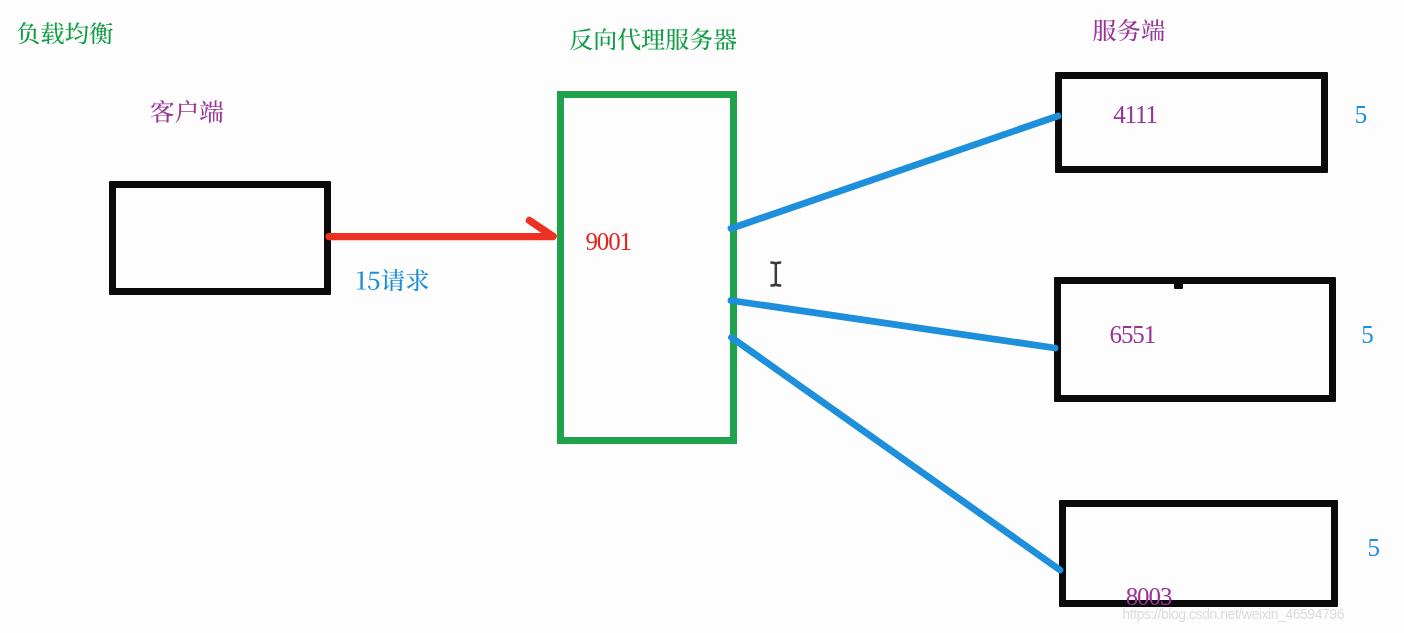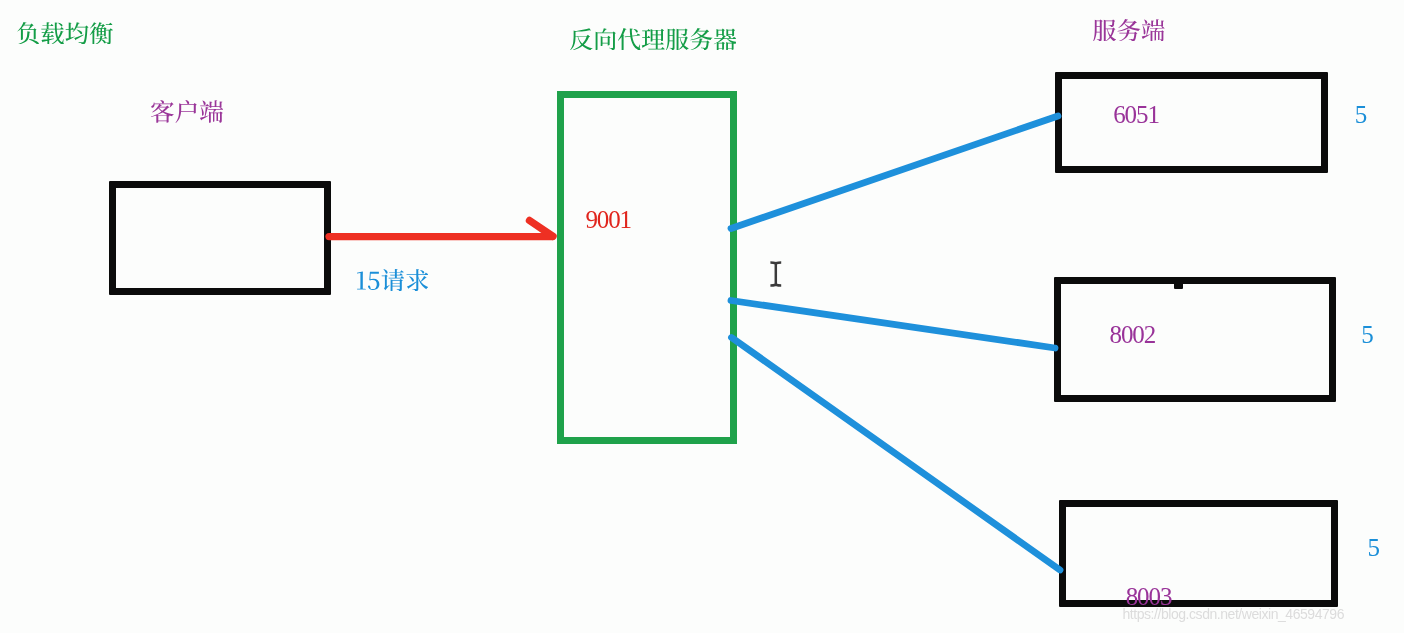--- a/index.html
+++ b/index.html
@@ -63,24 +63,24 @@
         <path d="M11.9 1.6H20.2V2.3H11.9ZM10.8 1.6V0.7L13.0 1.6H12.7V22.0Q12.7 22.1 12.5 22.2Q12.3 22.4 12.0 22.5Q11.6 22.7 11.2 22.7H10.8ZM11.9 9.6H20.2V10.3H12.1ZM19.5 9.6H19.3L20.4 8.5L22.4 10.2Q22.3 10.4 22.1 10.5Q21.9 10.5 21.5 10.6Q20.9 12.8 19.9 15.0Q18.9 17.2 17.3 19.0Q15.6 20.8 13.1 22.2L12.9 21.8Q14.8 20.4 16.2 18.4Q17.5 16.5 18.4 14.2Q19.2 12.0 19.5 9.6ZM14.5 9.6Q14.9 11.7 15.7 13.4Q16.5 15.1 17.6 16.5Q18.7 17.8 20.1 18.8Q21.5 19.8 23.1 20.5L23.1 20.8Q22.4 20.9 21.9 21.3Q21.5 21.7 21.2 22.4Q19.7 21.5 18.5 20.3Q17.3 19.1 16.5 17.5Q15.6 16.0 15.0 14.1Q14.4 12.2 14.1 9.8ZM1.8 1.6V1.3V0.7L4.0 1.6H3.6V8.8Q3.6 10.4 3.6 12.2Q3.5 14.0 3.2 15.8Q2.9 17.7 2.2 19.4Q1.6 21.2 0.4 22.7L0.0 22.5Q0.9 20.4 1.2 18.1Q1.6 15.8 1.7 13.4Q1.8 11.0 1.8 8.8ZM2.6 1.6H7.8V2.3H2.6ZM2.6 7.1H7.8V7.8H2.6ZM2.6 12.8H7.8V13.5H2.6ZM6.8 1.6H6.6L7.5 0.5L9.6 2.1Q9.5 2.2 9.3 2.4Q9.0 2.5 8.7 2.6V20.0Q8.7 20.7 8.5 21.3Q8.4 21.8 7.8 22.1Q7.2 22.4 6.1 22.6Q6.0 22.1 5.9 21.7Q5.8 21.4 5.6 21.2Q5.4 20.9 4.9 20.8Q4.5 20.6 3.8 20.5V20.1Q3.8 20.1 4.1 20.1Q4.4 20.2 4.9 20.2Q5.3 20.2 5.7 20.3Q6.1 20.3 6.3 20.3Q6.6 20.3 6.7 20.2Q6.8 20.0 6.8 19.8ZM19.4 1.6H19.1L20.1 0.6L22.1 2.1Q22.0 2.3 21.8 2.4Q21.6 2.5 21.2 2.5Q21.2 3.9 21.1 4.9Q21.0 5.9 20.8 6.6Q20.6 7.2 20.2 7.5Q19.8 7.8 19.2 8.0Q18.6 8.1 17.8 8.1Q17.8 7.7 17.8 7.4Q17.7 7.1 17.4 6.9Q17.2 6.7 16.6 6.6Q16.0 6.4 15.4 6.3L15.4 5.9Q15.8 6.0 16.4 6.0Q17.0 6.1 17.5 6.1Q18.0 6.1 18.2 6.1Q18.5 6.1 18.7 6.1Q18.8 6.0 18.9 5.9Q19.1 5.7 19.2 4.6Q19.3 3.5 19.4 1.6Z M37.3 11.0Q37.3 11.3 37.0 11.4Q36.8 11.5 36.4 11.6Q36.2 13.5 35.5 15.2Q34.9 16.9 33.7 18.3Q32.4 19.7 30.3 20.8Q28.2 21.9 25.0 22.7L24.9 22.3Q27.7 21.4 29.5 20.2Q31.2 18.9 32.3 17.4Q33.3 15.9 33.7 14.1Q34.1 12.4 34.2 10.5ZM41.2 13.8 42.3 12.7 44.4 14.5Q44.2 14.6 44.0 14.7Q43.8 14.8 43.4 14.8Q43.2 17.5 42.7 19.3Q42.3 21.1 41.5 21.7Q41.0 22.1 40.3 22.2Q39.6 22.4 38.7 22.4Q38.7 22.0 38.6 21.7Q38.5 21.3 38.2 21.1Q37.9 20.8 37.2 20.6Q36.5 20.4 35.7 20.3V19.9Q36.3 20.0 37.0 20.0Q37.8 20.1 38.4 20.1Q39.1 20.2 39.3 20.2Q39.9 20.2 40.2 20.0Q40.6 19.6 41.0 17.9Q41.3 16.3 41.5 13.8ZM42.4 13.8V14.5H26.5L26.3 13.8ZM40.3 2.8 41.7 1.7 43.8 3.6Q43.6 3.8 43.4 3.9Q43.1 3.9 42.7 3.9Q40.9 6.3 38.2 8.1Q35.6 9.8 32.1 10.9Q28.7 12.0 24.6 12.5L24.5 12.1Q28.1 11.3 31.3 10.0Q34.4 8.8 36.8 7.0Q39.2 5.2 40.6 2.8ZM31.1 3.5Q32.2 5.1 33.8 6.2Q35.5 7.4 37.6 8.1Q39.8 8.9 42.2 9.3Q44.7 9.7 47.3 9.9L47.3 10.2Q46.6 10.4 46.2 10.8Q45.8 11.3 45.6 12.1Q42.2 11.6 39.3 10.6Q36.4 9.6 34.3 8.0Q32.1 6.3 30.8 3.8ZM35.1 0.8Q35.1 1.0 34.9 1.1Q34.7 1.2 34.2 1.1Q33.3 2.6 31.9 4.1Q30.6 5.6 29.0 6.9Q27.4 8.1 25.6 9.0L25.4 8.7Q26.8 7.7 28.0 6.3Q29.3 4.8 30.4 3.2Q31.5 1.6 32.1 0.0ZM41.3 2.8V3.6H31.0L31.6 2.8Z M61.0 1.8Q61.0 2.0 60.8 2.2Q60.6 2.3 60.0 2.4V4.4Q59.9 4.4 59.8 4.4Q59.6 4.4 59.3 4.4Q58.9 4.4 58.3 4.4V3.0V1.6ZM59.6 2.6 60.0 2.9V6.9H60.2L59.5 7.9L57.6 6.6Q57.8 6.4 58.1 6.2Q58.4 5.9 58.7 5.8L58.3 6.6V2.6ZM65.2 8.9Q64.8 9.4 64.3 10.1Q63.8 10.8 63.3 11.4Q62.8 12.1 62.3 12.5H61.6Q61.8 12.0 62.0 11.3Q62.2 10.7 62.4 10.0Q62.6 9.4 62.7 8.9ZM59.4 21.9Q59.4 22.0 59.2 22.2Q59.0 22.3 58.6 22.4Q58.3 22.5 57.9 22.5H57.6V12.3V11.5L59.5 12.3H69.6V13.0H59.4ZM68.4 12.3 69.2 11.3 71.3 12.9Q71.2 13.0 71.0 13.1Q70.7 13.2 70.4 13.3V20.2Q70.4 20.9 70.2 21.4Q70.1 21.9 69.6 22.2Q69.2 22.5 68.2 22.6Q68.2 22.2 68.2 21.8Q68.1 21.5 68.0 21.3Q67.8 21.0 67.6 20.9Q67.3 20.7 66.8 20.7V20.3Q66.8 20.3 67.1 20.3Q67.4 20.3 67.7 20.4Q68.1 20.4 68.2 20.4Q68.5 20.4 68.5 20.3Q68.6 20.2 68.6 20.0V12.3ZM66.5 20.5Q66.5 20.5 66.2 20.7Q65.9 20.9 65.3 20.9H65.1V12.3H66.5ZM63.0 21.0Q63.0 21.1 62.7 21.3Q62.4 21.5 61.8 21.5H61.6V12.3H63.0ZM69.7 7.6Q69.7 7.6 70.0 7.8Q70.4 8.1 70.8 8.5Q71.3 8.9 71.7 9.3Q71.6 9.6 71.1 9.6H57.1L56.9 8.9H68.6ZM65.8 0.5Q65.8 0.7 65.6 0.9Q65.4 1.0 65.0 1.1V6.6H63.2V0.2ZM70.9 1.8Q70.9 2.0 70.7 2.2Q70.5 2.4 70.0 2.4V7.3Q70.0 7.4 69.8 7.5Q69.6 7.6 69.3 7.7Q68.9 7.8 68.6 7.8H68.3V1.5ZM69.0 6.2V6.9H59.2V6.2ZM51.4 0.4Q52.6 0.9 53.2 1.5Q53.9 2.1 54.1 2.7Q54.4 3.3 54.3 3.8Q54.2 4.3 53.9 4.6Q53.6 4.9 53.2 4.9Q52.9 4.8 52.4 4.5Q52.4 3.5 52.0 2.4Q51.6 1.3 51.1 0.5ZM57.2 7.5Q57.2 7.7 57.0 7.9Q56.7 8.1 56.3 8.1Q56.0 9.4 55.6 11.0Q55.1 12.6 54.6 14.3Q54.1 16.0 53.6 17.4H53.2Q53.4 15.9 53.7 14.0Q53.9 12.2 54.1 10.3Q54.4 8.5 54.5 7.0ZM50.1 7.1Q51.1 8.5 51.7 9.8Q52.2 11.0 52.4 12.1Q52.5 13.1 52.4 13.9Q52.3 14.7 52.0 15.1Q51.7 15.5 51.3 15.5Q51.0 15.5 50.7 15.1Q50.8 14.4 50.7 13.4Q50.7 12.5 50.6 11.4Q50.5 10.3 50.3 9.3Q50.1 8.2 49.7 7.3ZM48.7 17.7Q49.5 17.5 50.8 17.1Q52.2 16.8 53.9 16.2Q55.5 15.7 57.2 15.2L57.3 15.5Q56.1 16.3 54.4 17.3Q52.7 18.3 50.4 19.5Q50.3 20.0 49.9 20.1ZM55.7 3.9Q55.7 3.9 56.1 4.2Q56.5 4.5 56.9 4.9Q57.4 5.4 57.8 5.8Q57.7 6.2 57.2 6.2H49.1L48.9 5.5H54.6Z" fill="#9a3699"></path>
       </svg>
     </div>
 <div class="cjk" style="left:356.5px;top:268.5px;width:71.3px;height:22.5px">
       <span class="sr">15请求</span>
       <svg width="71.3" height="22.5" viewBox="0 0 71.3 22.5" aria-hidden="true">
         <path d="M0.1 20.5V19.8L3.5 19.5H5.7L8.8 19.9V20.6ZM3.3 20.5Q3.4 17.7 3.4 14.9V4.0L0.0 4.6V3.8L5.5 2.4L5.9 2.7L5.8 6.6V14.9Q5.8 16.3 5.8 17.7Q5.8 19.1 5.8 20.5Z M15.9 20.9Q13.9 20.9 12.5 20.0Q11.2 19.0 10.9 17.3Q11.0 16.9 11.3 16.7Q11.6 16.5 12.0 16.5Q12.5 16.5 12.8 16.8Q13.1 17.1 13.2 17.8L13.9 20.2L13.0 19.5Q13.7 19.8 14.2 20.0Q14.8 20.1 15.6 20.1Q17.6 20.1 18.7 18.9Q19.8 17.6 19.8 15.3Q19.8 13.1 18.7 12.0Q17.6 10.9 15.8 10.9Q15.0 10.9 14.3 11.0Q13.6 11.1 13.0 11.4L12.3 11.1L12.9 2.7H21.9V4.7H13.3L13.8 3.3L13.3 11.0L12.5 10.7Q13.5 10.2 14.4 10.0Q15.4 9.8 16.5 9.8Q19.2 9.8 20.8 11.2Q22.4 12.5 22.4 15.2Q22.4 16.9 21.6 18.2Q20.8 19.5 19.3 20.2Q17.9 20.9 15.9 20.9Z M43.8 16.8V17.5H34.5V16.8ZM35.5 21.8Q35.5 21.9 35.3 22.1Q35.0 22.2 34.7 22.4Q34.3 22.5 33.9 22.5H33.6V11.1V10.2L35.6 11.1H43.8V11.8H35.5ZM42.6 11.1 43.5 9.9 45.8 11.6Q45.7 11.8 45.4 11.9Q45.1 12.0 44.8 12.1V19.9Q44.8 20.7 44.6 21.2Q44.4 21.7 43.9 22.1Q43.3 22.4 42.1 22.5Q42.0 22.0 41.9 21.7Q41.8 21.3 41.6 21.1Q41.3 20.9 40.9 20.7Q40.5 20.5 39.7 20.4V20.0Q39.7 20.0 40.1 20.0Q40.4 20.1 40.9 20.1Q41.3 20.1 41.8 20.2Q42.2 20.2 42.3 20.2Q42.6 20.2 42.7 20.1Q42.8 19.9 42.8 19.7V11.1ZM43.7 13.9V14.6H34.5V13.9ZM40.6 0.3Q40.6 0.5 40.4 0.7Q40.2 0.8 39.8 0.9V9.1H37.9V0.0ZM44.9 7.1Q44.9 7.1 45.1 7.3Q45.3 7.5 45.7 7.8Q46.1 8.1 46.5 8.4Q46.9 8.7 47.2 9.0Q47.1 9.4 46.5 9.4H31.7L31.6 8.7H43.6ZM43.7 4.3Q43.7 4.3 44.1 4.6Q44.4 4.9 44.9 5.3Q45.4 5.7 45.8 6.1Q45.8 6.5 45.2 6.5H33.4L33.2 5.7H42.5ZM44.4 1.3Q44.4 1.3 44.7 1.5Q44.9 1.7 45.2 2.0Q45.6 2.3 46.0 2.6Q46.4 2.9 46.7 3.2Q46.6 3.6 46.1 3.6H32.3L32.1 2.9H43.2ZM27.3 19.1Q27.7 18.8 28.6 18.3Q29.4 17.8 30.5 17.1Q31.5 16.4 32.6 15.7L32.8 16.0Q32.4 16.4 31.7 17.2Q31.0 18.0 30.2 18.9Q29.3 19.9 28.4 20.9ZM29.3 7.4 29.8 7.7V18.9L28.1 19.6L28.9 18.8Q29.1 19.5 29.0 20.0Q28.9 20.5 28.7 20.8Q28.5 21.1 28.3 21.2L26.9 19.0Q27.6 18.6 27.7 18.4Q27.9 18.2 27.9 17.9V7.4ZM27.9 6.6 28.9 5.6 30.7 7.1Q30.6 7.3 30.3 7.4Q30.0 7.6 29.6 7.6L29.8 7.4V8.5H27.9V6.6ZM26.7 0.1Q28.1 0.6 28.9 1.1Q29.8 1.7 30.1 2.3Q30.5 2.9 30.6 3.4Q30.6 3.9 30.4 4.3Q30.1 4.6 29.7 4.6Q29.3 4.7 28.9 4.4Q28.7 3.7 28.3 2.9Q27.9 2.2 27.4 1.5Q26.9 0.8 26.4 0.3ZM29.3 6.6V7.3H24.8L24.6 6.6Z M49.8 17.6Q50.7 17.2 52.3 16.4Q53.9 15.6 55.9 14.5Q57.9 13.4 59.9 12.3L60.1 12.6Q58.8 13.7 56.8 15.4Q54.8 17.0 52.1 19.0Q52.0 19.5 51.6 19.8ZM63.1 0.9Q64.5 1.0 65.4 1.4Q66.2 1.8 66.7 2.3Q67.1 2.8 67.2 3.2Q67.3 3.7 67.1 4.1Q66.9 4.4 66.5 4.5Q66.1 4.6 65.6 4.4Q65.4 3.8 65.0 3.2Q64.5 2.5 64.0 2.0Q63.4 1.4 62.9 1.1ZM52.4 7.3Q54.0 7.8 55.0 8.5Q55.9 9.2 56.4 9.9Q56.9 10.6 56.9 11.2Q57.0 11.8 56.7 12.2Q56.5 12.6 56.0 12.6Q55.6 12.7 55.1 12.3Q54.9 11.5 54.4 10.6Q54.0 9.7 53.4 8.9Q52.7 8.1 52.1 7.5ZM68.9 3.5Q68.9 3.5 69.1 3.7Q69.4 3.9 69.7 4.2Q70.1 4.5 70.5 4.8Q70.9 5.2 71.3 5.5Q71.2 5.9 70.6 5.9H49.7L49.5 5.2H67.6ZM69.7 8.6Q69.6 8.7 69.4 8.8Q69.2 8.9 68.8 8.8Q68.2 9.4 67.3 10.2Q66.4 10.9 65.4 11.7Q64.4 12.4 63.4 13.1L63.1 12.8Q63.9 12.0 64.6 10.9Q65.4 9.9 66.1 8.8Q66.7 7.8 67.1 7.0ZM61.1 6.7Q61.7 9.2 62.7 11.1Q63.8 12.9 65.2 14.3Q66.5 15.7 68.1 16.6Q69.6 17.6 71.2 18.2L71.1 18.5Q70.5 18.6 70.1 19.1Q69.6 19.5 69.4 20.3Q67.8 19.3 66.5 18.1Q65.2 16.9 64.1 15.3Q63.0 13.8 62.2 11.7Q61.4 9.6 60.8 6.8ZM61.3 19.7Q61.3 20.5 61.1 21.1Q60.9 21.6 60.2 22.0Q59.6 22.3 58.2 22.5Q58.1 22.0 58.0 21.6Q57.9 21.3 57.6 21.0Q57.3 20.8 56.7 20.6Q56.2 20.4 55.2 20.3V19.9Q55.2 19.9 55.7 19.9Q56.1 20.0 56.7 20.0Q57.3 20.0 57.9 20.1Q58.4 20.1 58.7 20.1Q59.0 20.1 59.2 20.0Q59.3 19.8 59.3 19.6V0.1L62.1 0.4Q62.1 0.6 61.9 0.8Q61.7 1.0 61.3 1.0Z" fill="#1b8fd8"></path>
       </svg>
     </div>
 
-<span class="digits" style="left: 585.4px; top: 207px; color: rgb(224, 37, 29);">9001</span>
+<span class="digits" style="left: 585.4px; top: 229px; color: rgb(224, 37, 29);">9001</span>
 
-<span class="digits" style="left: 1113.2px; top: 102.1px; color: rgb(153, 51, 153);">6051</span>
-<span class="digits" style="left: 1109.5px; top: 321.5px; color: rgb(153, 51, 153);">8002</span>
+<span class="digits" style="left: 1113.2px; top: 102.1px; color: rgb(153, 51, 153);">4111</span>
+<span class="digits" style="left: 1109.5px; top: 321.5px; color: rgb(153, 51, 153);">6551</span>
 <span class="digits" style="left: 1125.7px; top: 535.7px; color: rgb(153, 51, 153); margin-top: 48px;">8003</span>
 
 <span class="weight" style="left: 1354.7px; top: 102.4px; color: rgb(27, 143, 216);">5</span>
 <span class="weight" style="left: 1361.3px; top: 321.8px; color: rgb(27, 143, 216);">5</span>
 <span class="weight" style="left: 1367.5px; top: 535.4px; color: rgb(27, 143, 216);">5</span>
 
 <span class="wm" style="left: 1122.5px; top: 607px; color: rgb(220, 220, 220);">https://blog.csdn.net/weixin_46594796</span>
 
 <svg class="abs" style="left:769px;top:261px" width="14" height="26" viewBox="0 0 14 26">
   <g stroke="#3b3b3b" stroke-width="2.5" fill="none">

